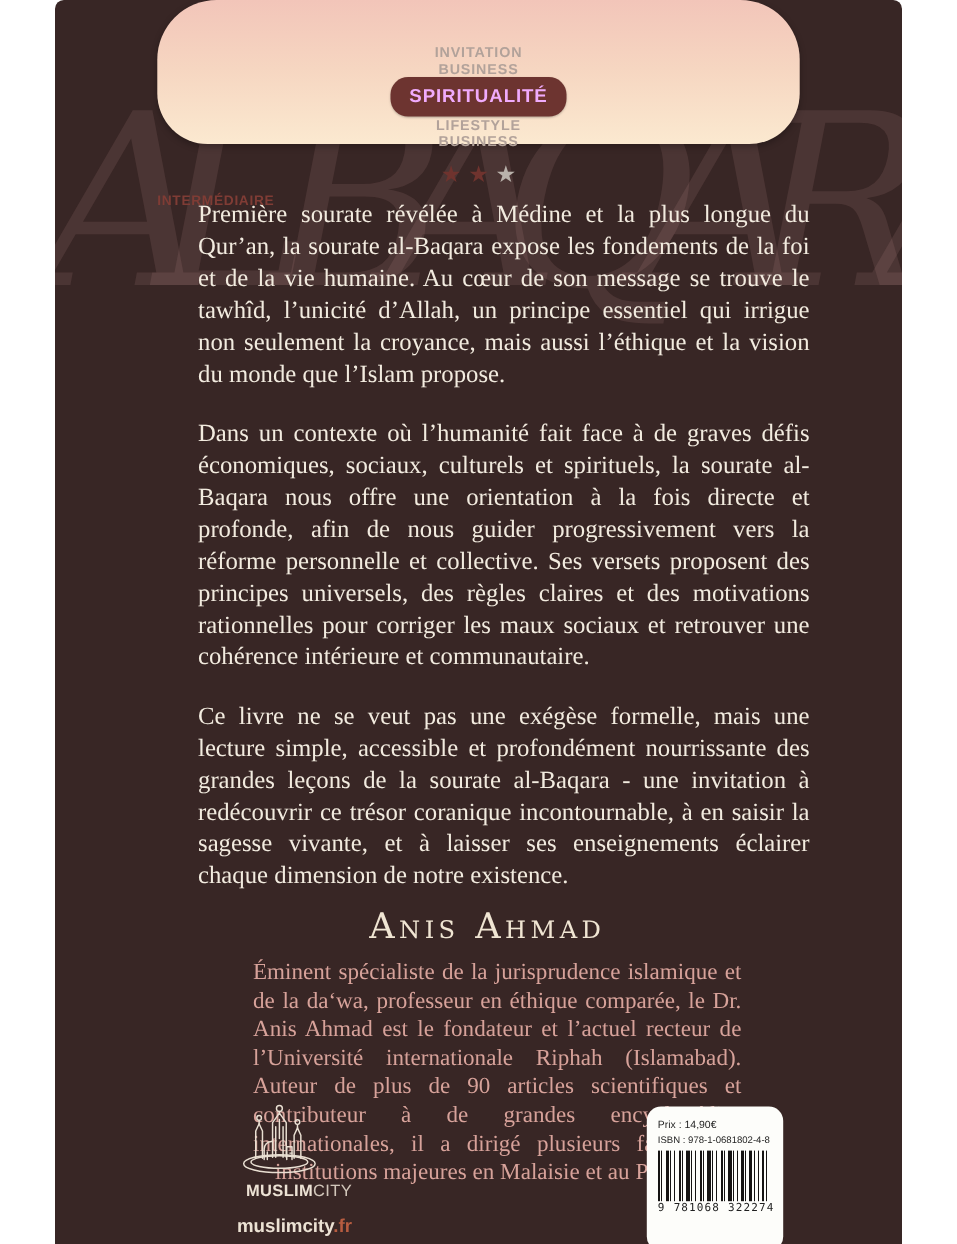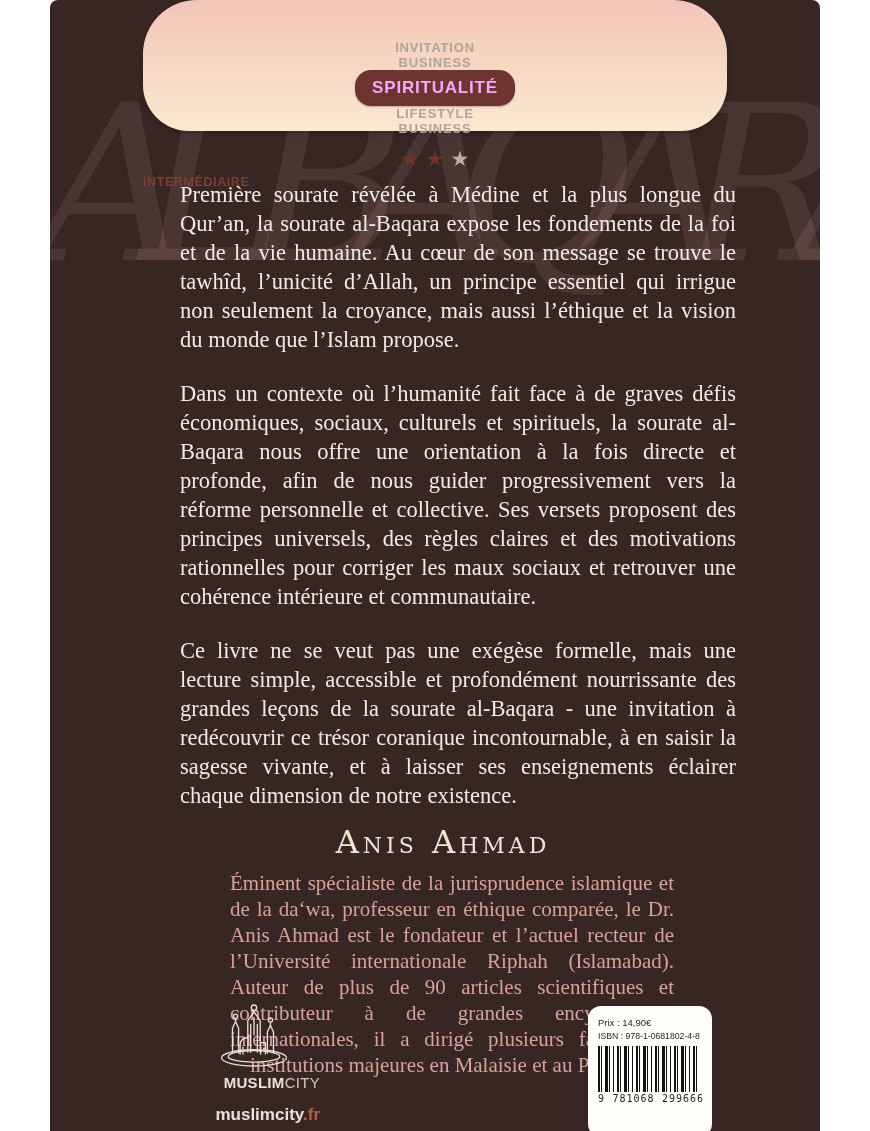--- a/index.html
+++ b/index.html
@@ -147,18 +147,18 @@
       </div>
     </div>
 
     <div class="barcode-box">
       <div class="bc-price">Prix : 14,90€</div>
       <div class="bc-isbn">ISBN : 978-1-0681802-4-8</div>
       <div class="bc-bars"></div>
       <div class="bc-digits">
         <span>9</span>
         <span>781068</span>
-        <span>299666</span>
+        <span>322274</span>
       </div>
     </div>
 
   </div>
 </div>
 
 </body></html>

